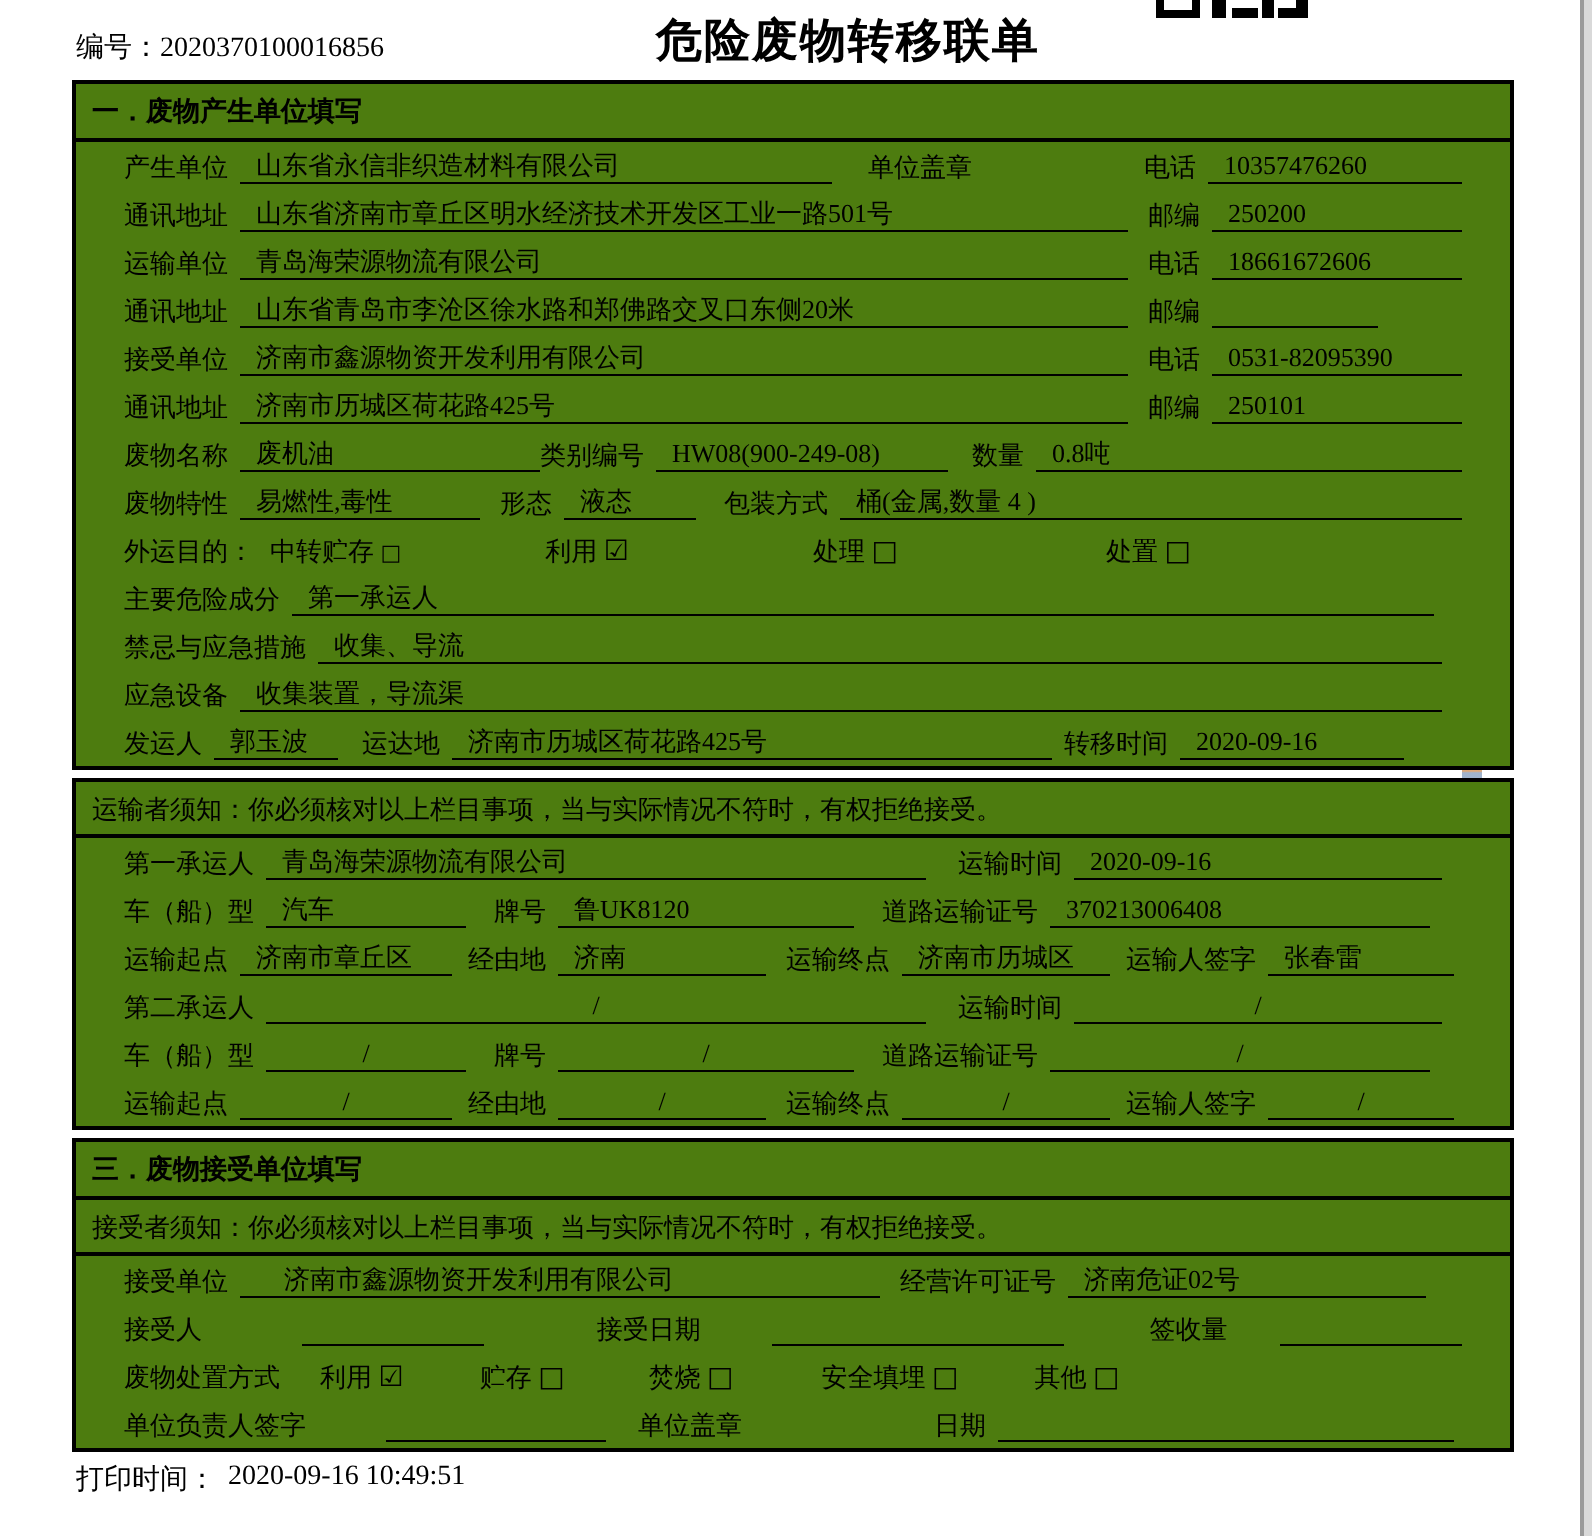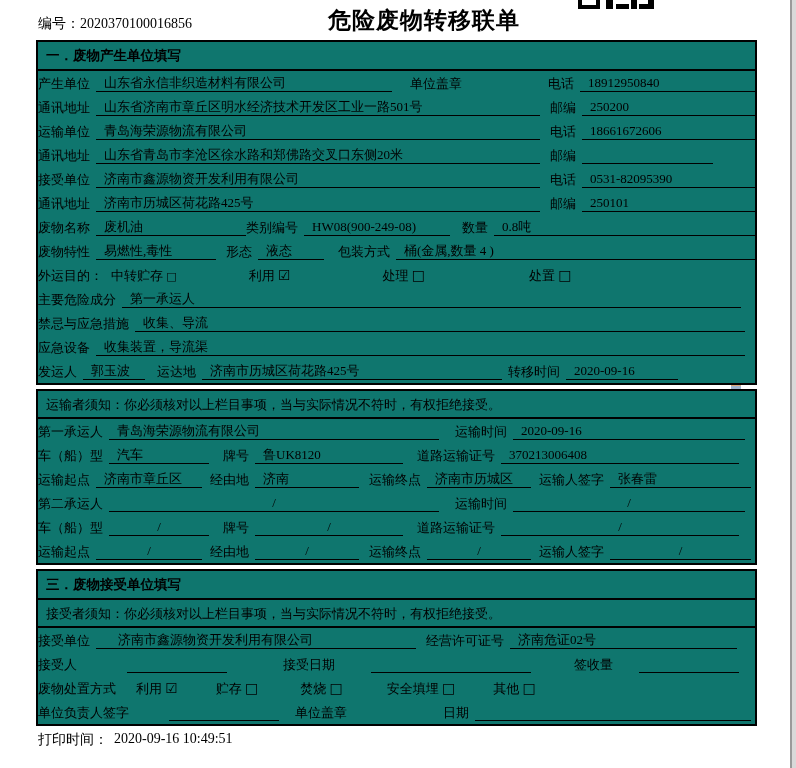--- a/index.html
+++ b/index.html
@@ -28,28 +28,28 @@
 
   .doc { position: absolute; left: 36px; top: 6px; width: 721px; }
   .tophead { position: relative; height: 30px; }
   .serial { position: absolute; left: 2px; bottom: 3px; font-size: 14px; white-space: nowrap; }
   .doctitle {
     position: absolute; left: 292px; bottom: 0;
     font-family: "Liberation Sans", "DejaVu Sans", sans-serif;
     font-size: 23px; font-weight: bold; letter-spacing: 1px; white-space: nowrap;
   }
 
-  .box { border: 2px solid #000; margin-top: 4px; background: #0f766e; }
+  .box { border: 2px solid #000; margin-top: 4px; background: #4d7c0f; }
   .sec-head {
     font-family: "Liberation Sans", "DejaVu Sans", sans-serif;
     font-weight: bold; font-size: 13.5px;
     padding: 5px 8px 4px; border-bottom: 2px solid #000; white-space: nowrap;
   }
   .notice { display: flex; padding: 6px 8px 4px; border-bottom: 2px solid #000; white-space: nowrap; }
-  .row { display: flex; align-items: flex-end; height: 24px; padding: 0 0 3px; }
+  .row { display: flex; align-items: flex-end; height: 24px; padding: 0 24px 3px; }
   .lbl { white-space: nowrap; line-height: 16px; }
   .u {
     border-bottom: 1px solid #000;
     white-space: nowrap; line-height: 16px; height: 17px;
     padding: 0 4px 0 8px; margin-left: 6px; overflow: hidden;
   }
   .u.c { text-align: center; padding-left: 4px; }
   .fx { flex: 1; }
   .opt { white-space: nowrap; line-height: 16px; text-align: center; }
   .cbx { font-family: "DejaVu Sans", sans-serif; font-size: 14px; line-height: 14px; }
@@ -82,21 +82,21 @@
   </div>
 
   <div class="box">
     <div class="sec-head">一．废物产生单位填写</div>
 
     <div class="row">
       <span class="lbl">产生单位</span>
       <span class="u" style="width:296px">山东省永信非织造材料有限公司</span>
       <span class="lbl" style="margin-left:18px">单位盖章</span>
       <span class="lbl" style="margin-left:86px">电话</span>
-      <span class="u fx">18912950840</span>
+      <span class="u fx">10357476260</span>
     </div>
 
     <div class="row">
       <span class="lbl">通讯地址</span>
       <span class="u" style="width:444px">山东省济南市章丘区明水经济技术开发区工业一路501号</span>
       <span class="lbl" style="margin-left:10px">邮编</span>
       <span class="u fx">250200</span>
     </div>
 
     <div class="row">

